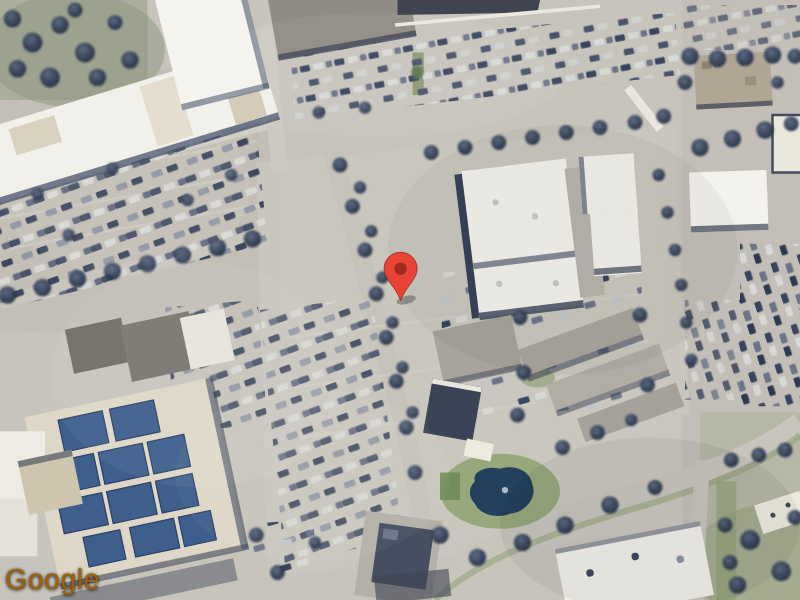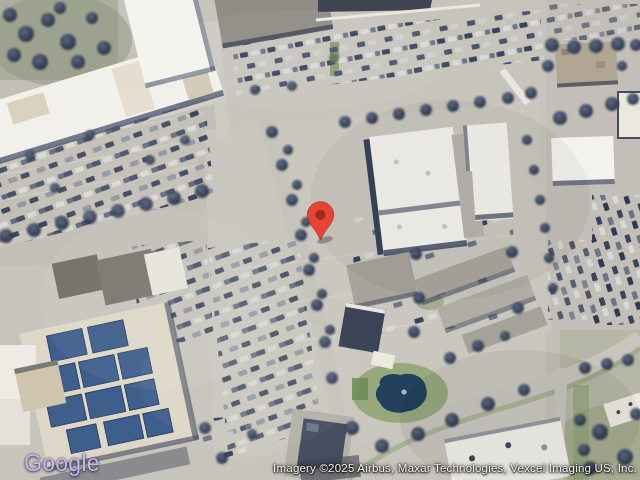--- a/index.html
+++ b/index.html
@@ -1,21 +1,21 @@
 <!DOCTYPE html>
 <html><head>
 <meta charset="utf-8">
 <style>
   html,body{margin:0;padding:0;background:#000;}
   #screen{position:relative;width:640px;height:480px;overflow:hidden;
           font-family:"Liberation Sans",sans-serif;}
   #map-canvas{position:absolute;inset:0;cursor:grab;}
   #map-canvas svg{display:block;}
   .pin{position:absolute;left:306px;top:201px;width:29px;height:40px;cursor:pointer;}
-  .google-logo{position:absolute;left:24px;bottom:3px;color:#c4b5fd;font-size:23px;
+  .google-logo{position:absolute;left:4px;bottom:3px;color:#a16207;font-size:23px;
        font-weight:500;letter-spacing:.3px;
        text-shadow:0 1px 3px rgba(0,0,0,.7),0 0 2px rgba(0,0,0,.55);}
   .attribution{position:absolute;right:3px;bottom:6px;color:#f4f4f4;font-size:11.5px;
        letter-spacing:.2px;white-space:nowrap;
        text-shadow:0 0 2px #000,0 1px 2px #000,0 0 4px rgba(0,0,0,.8);}
 </style>
 </head>
 <body>
 
 <div id="screen">
@@ -345,14 +345,13 @@
   </svg>
   </div>
 
   <svg class="pin" viewBox="0 0 29 40">
     <path d="M14.5 0.8 C7.1 0.8 1.3 6.5 1.3 13.8 C1.3 17.7 3.1 21.1 6 25.2 C8.9 29.2 12.5 33.7 14.5 39.4 C16.5 33.7 20.1 29.2 23 25.2 C25.9 21.1 27.7 17.7 27.7 13.8 C27.7 6.5 21.9 0.8 14.5 0.8 Z" fill="#E94335" stroke="#8e241c" stroke-width="0.6"></path>
     <circle cx="14.5" cy="14" r="5" fill="#9E2B1F"></circle>
   </svg>
 
   <div class="google-logo">Google</div>
 
-  <div class="attribution">Imagery ©2025 Airbus, Maxar Technologies, Vexcel Imaging US, Inc.</div>
 </div>
 
 </body></html>

